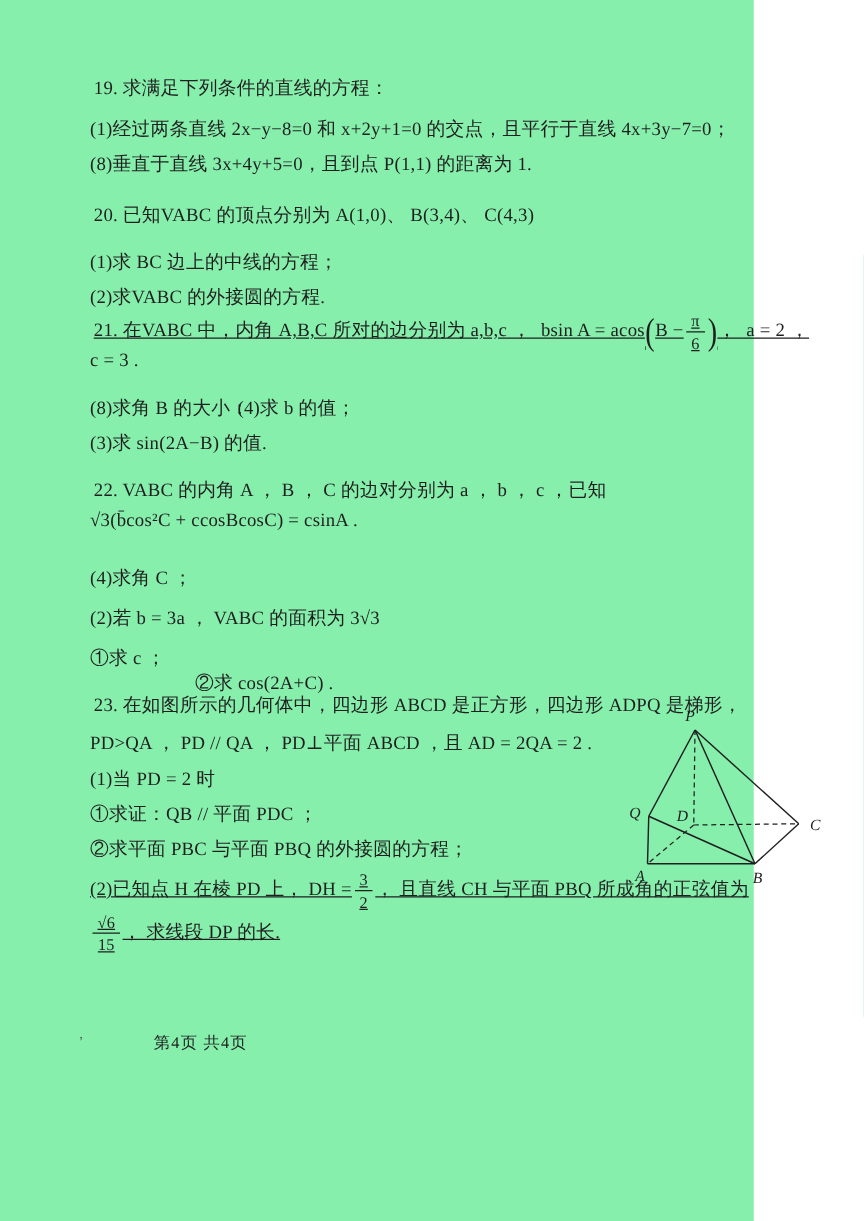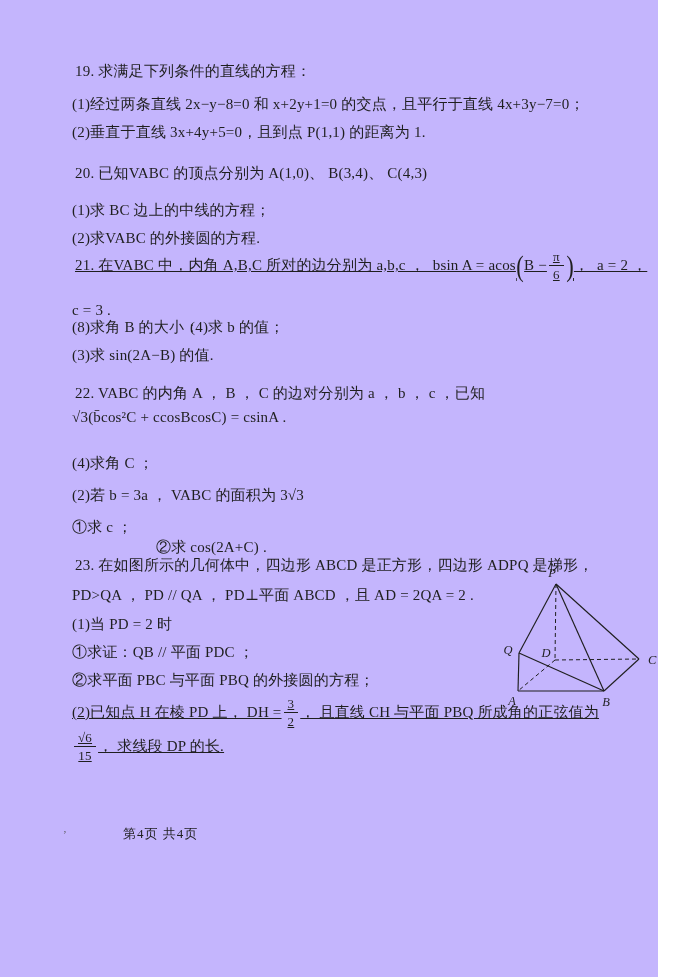--- a/index.html
+++ b/index.html
@@ -1,20 +1,20 @@
 <!DOCTYPE html>
 <html><head>
 <meta charset="utf-8">
 <style>
   html,body{margin:0;padding:0;}
   body{
     width:691px;height:977px;background:#ffffff;overflow:hidden;
     font-family:"Liberation Serif","DejaVu Serif",serif;
   }
-  .page{position:relative;width:658px;height:977px;background:#c4b5fd;color:#1f1f1f;}
+  .page{position:relative;width:603px;height:977px;background:#86efac;color:#1f1f1f;}
   .line{
     position:absolute;left:72px;white-space:pre;
     font-size:15px;line-height:1.25;color:#1f1f1f;letter-spacing:.2px;
   }
   .title{left:75px;}
   .flexline{display:flex;align-items:center;text-decoration:underline;}
   .frac{display:inline-flex;flex-direction:column;align-items:center;line-height:1;font-size:13px;margin:0 2px;}
   .frac .num{padding:0 4px 2px;}
   .frac .den{border-top:1.2px solid #1f1f1f;padding:2px 4px 0;}
   .bp{font-size:30px;font-weight:400;line-height:1;transform:scaleX(.75);margin:0 -1px;}
@@ -25,38 +25,38 @@
   .fig line.dash{stroke-dasharray:4 3;stroke-width:1;}
   .fig text{font-size:12.5px;font-style:italic;fill:#1f1f1f;font-family:"Liberation Serif","DejaVu Serif",serif;}
 </style>
 </head>
 <body>
 
 <div class="page">
 
   <div class="line title" style="top:62px">19. 求满足下列条件的直线的方程：</div>
   <div class="line" style="top:95px">(1)经过两条直线 2x−y−8=0 和 x+2y+1=0 的交点，且平行于直线 4x+3y−7=0；</div>
-  <div class="line" style="top:123px">(2)垂直于直线 3x+4y+5=0，且到点 P(1,1) 的距离为 1.</div>
+  <div class="line" style="top:123px">(8)垂直于直线 3x+4y+5=0，且到点 P(1,1) 的距离为 1.</div>
 
   <div class="line title" style="top:164px">20. 已知VABC 的顶点分别为 A(1,0)、 B(3,4)、 C(4,3)</div>
   <div class="line" style="top:201px">(1)求 BC 边上的中线的方程；</div>
   <div class="line" style="top:229px">(2)求VABC 的外接圆的方程.</div>
 
   <div class="line title flexline" style="top:250px">
     <span>21. 在VABC 中，内角 A,B,C 所对的边分别为 a,b,c ，  bsin A = acos</span>
     <span class="bp">(</span>
     <span>B −</span>
     <span class="frac">
       <span class="num">π</span>
       <span class="den">6</span>
     </span>
     <span class="bp">)</span>
     <span>，  a = 2 ，</span>
   </div>
-  <div class="line" style="top:301px">c = 3 .</div>
+  <div class="line" style="top:280px">c = 3 .</div>
   <div class="line" style="top:318px">(8)求角 B 的大小：</div>
   <div class="line" style="top:318px;left:190px">(4)求 b 的值；</div>
   <div class="line" style="top:346px">(3)求 sin(2A−B) 的值.</div>
 
   <div class="line title" style="top:384px">22. VABC 的内角 A ， B ， C 的边对分别为 a ， b ， c ，已知</div>
   <div class="line" style="top:408px">√3(b̄cos²C + ccosBcosC) = csinA .</div>
   <div class="line" style="top:454px">(4)求角 C ；</div>
   <div class="line" style="top:486px">(2)若 b = 3a ， VABC 的面积为 3√3</div>
   <div class="line" style="top:518px">①求 c ；</div>
   <div class="line" style="top:538px;left:156px">②求 cos(2A+C) .</div>

